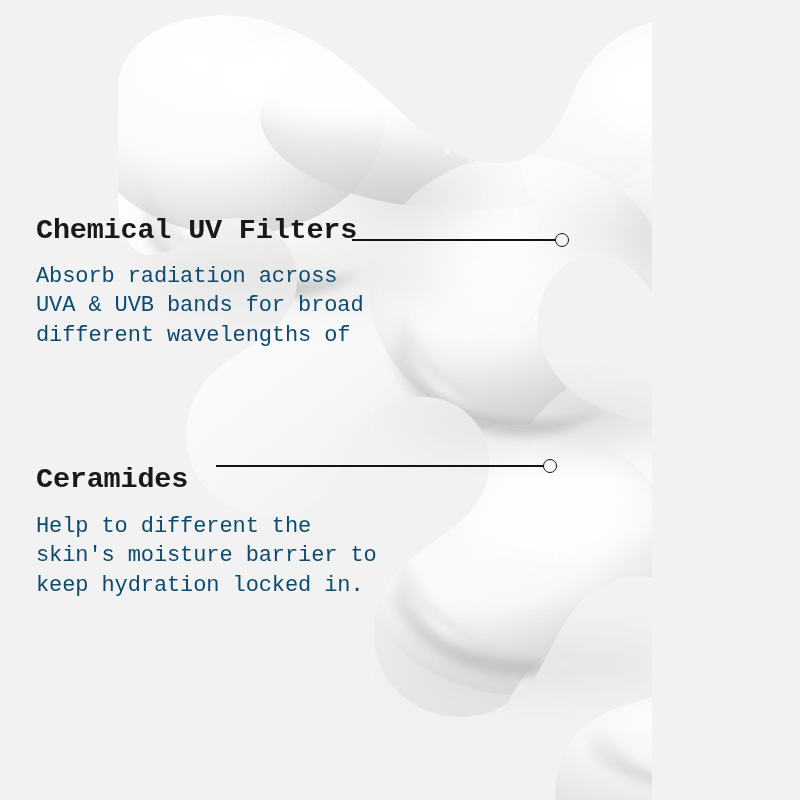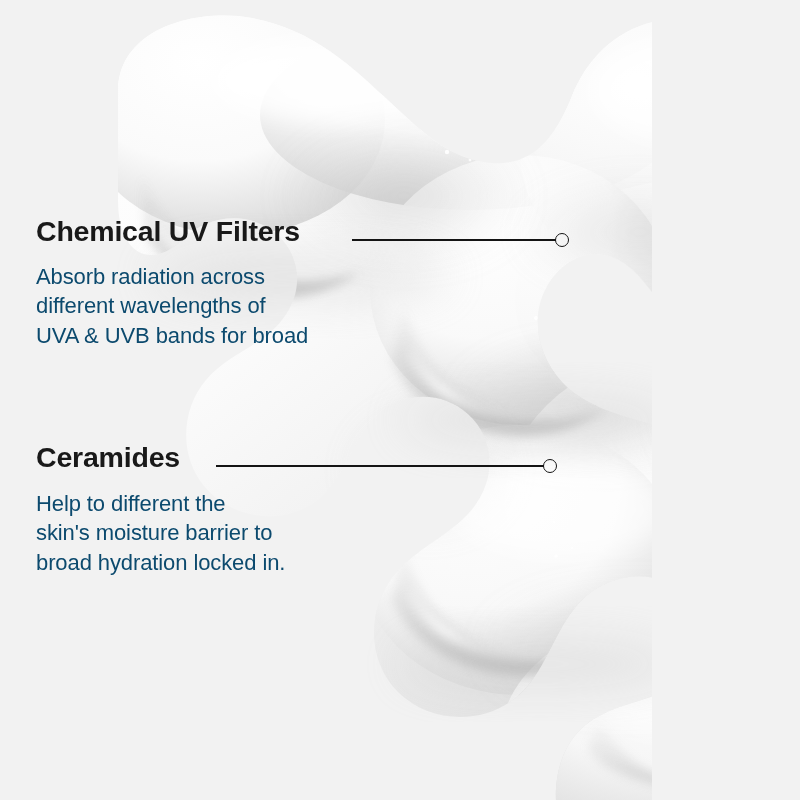--- a/index.html
+++ b/index.html
@@ -6,21 +6,21 @@
     margin: 0;
     padding: 0;
     background: #f2f2f2;
   }
   #stage {
     position: relative;
     width: 652px;
     height: 800px;
     overflow: hidden;
     background: #f2f2f2;
-    font-family: Liberation Sans, sans-serif;
+    font-family: Liberation Mono, monospace;
     -webkit-font-smoothing: antialiased;
   }
 
   
   #cream-art {
     position: absolute;
     inset: 0;
     width: 800px;
     height: 800px;
     pointer-events: none;
@@ -46,21 +46,21 @@
     color: #0c4a6e;
     line-height: 1.36;
     margin: 0;
     letter-spacing: -0.1px;
   }
   .callout-body div { white-space: nowrap; }
 
   #callout-uv { top: 217px; }
   #callout-uv .callout-body { margin-top: 16px; }
 
-  #callout-ceramides { top: 443px; }
+  #callout-ceramides { top: 466px; }
   #callout-ceramides .callout-body { margin-top: 17px; }
 
   
   .leader {
     position: absolute;
     height: 16px;
     pointer-events: none;
   }
   .leader-line {
     position: absolute;
@@ -263,27 +263,27 @@
 
   <div class="leader" id="leader-ceramides">
     <div class="leader-line"></div>
     <div class="leader-dot"></div>
   </div>
 
   <div class="callout" id="callout-uv">
     <h2 class="callout-title">Chemical UV Filters</h2>
     <div class="callout-body">
       <div>Absorb radiation across</div>
+      <div>UVA &amp; UVB bands for broad</div>
       <div>different wavelengths of</div>
-      <div>UVA &amp; UVB bands for broad</div>
     </div>
   </div>
 
   <div class="callout" id="callout-ceramides">
     <h2 class="callout-title">Ceramides</h2>
     <div class="callout-body">
       <div>Help to different the</div>
       <div>skin's moisture barrier to</div>
-      <div>broad hydration locked in.</div>
+      <div>keep hydration locked in.</div>
     </div>
   </div>
 
 </div>
 
 </body></html>

